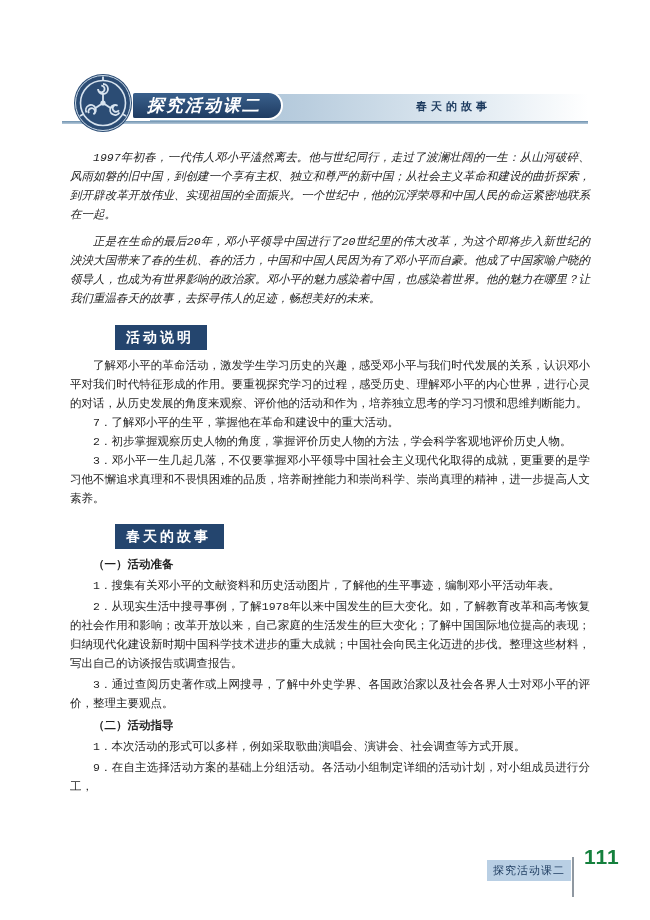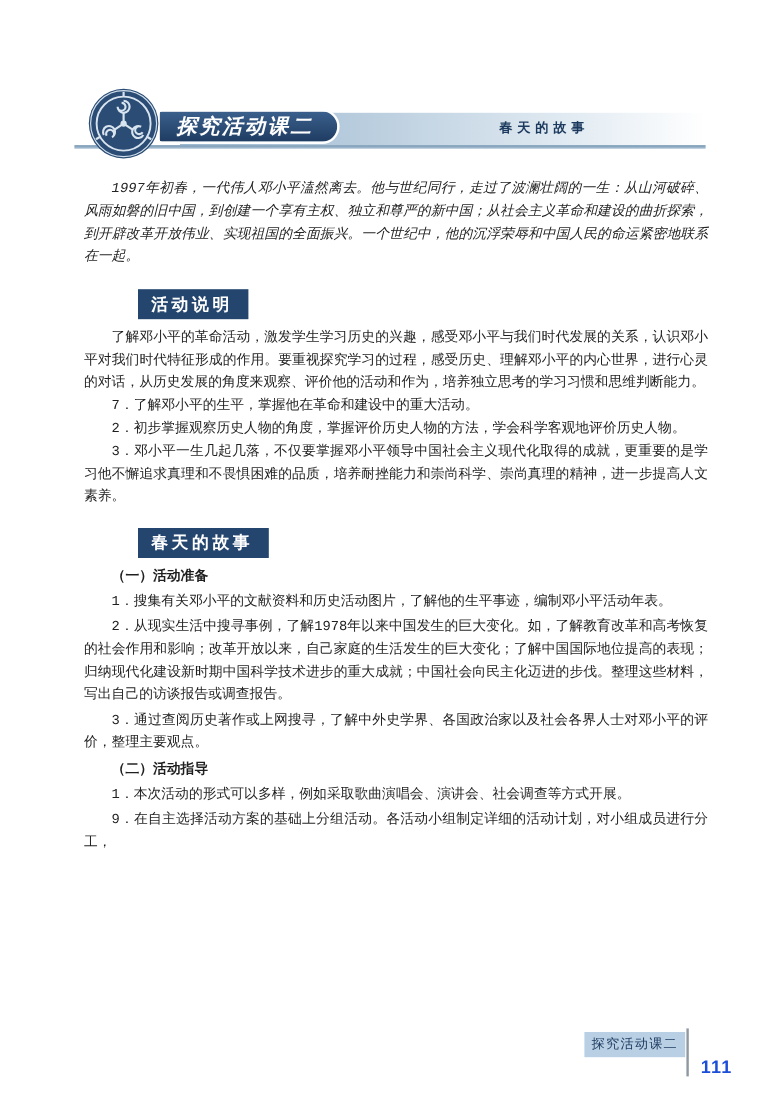--- a/index.html
+++ b/index.html
@@ -56,23 +56,23 @@
     position:absolute;top:860px;left:487px;width:84px;height:21px;
     background:#b9cfe4;color:#1c3a5e;font-size:11px;line-height:21px;
     text-align:center;letter-spacing:1px;
     font-family:"Liberation Sans",sans-serif;
   }
   .footer-vline{
     position:absolute;top:857px;left:572px;width:2px;height:40px;
     background:#8f98a1;
   }
   .footer-page{
-    position:absolute;top:881px;left:584px;
+    position:absolute;top:845px;left:584px;
     font-family:"Liberation Sans",sans-serif;
-    font-size:15px;font-weight:bold;color:#1d4ed8;letter-spacing:1px;
+    font-size:21px;font-weight:bold;color:#15803d;letter-spacing:1px;
   }
 </style>
 </head>
 <body>
 
 <div class="header">
   <div class="banner-strip"></div>
   <div class="banner-pill">探究活动课二</div>
   <div class="page-title">春天的故事</div>
   <div class="header-rule"></div>
@@ -90,20 +90,21 @@
       <line x1="31" y1="4.5" x2="31" y2="8.5"></line>
       <line x1="8" y1="44" x2="11.5" y2="42"></line>
       <line x1="54" y1="44" x2="50.5" y2="42"></line>
     </g>
     <circle cx="31" cy="31" r="2.6" fill="#d7e3ee"></circle>
   </svg>
 </div>
 
 <div class="main">
   <p class="intro p1">1997年初春，一代伟人邓小平溘然离去。他与世纪同行，走过了波澜壮阔的一生：从山河破碎、风雨如磐的旧中国，到创建一个享有主权、独立和尊严的新中国；从社会主义革命和建设的曲折探索，到开辟改革开放伟业、实现祖国的全面振兴。一个世纪中，他的沉浮荣辱和中国人民的命运紧密地联系在一起。</p>
+  <p class="intro p2">正是在生命的最后20年，邓小平领导中国进行了20世纪里的伟大改革，为这个即将步入新世纪的泱泱大国带来了春的生机、春的活力，中国和中国人民因为有了邓小平而自豪。他成了中国家喻户晓的领导人，也成为有世界影响的政治家。邓小平的魅力感染着中国，也感染着世界。他的魅力在哪里？让我们重温春天的故事，去探寻伟人的足迹，畅想美好的未来。</p>
 
   <div class="sec-label-row">
     <span class="sec-label">活动说明</span>
   </div>
   <p>了解邓小平的革命活动，激发学生学习历史的兴趣，感受邓小平与我们时代发展的关系，认识邓小平对我们时代特征形成的作用。要重视探究学习的过程，感受历史、理解邓小平的内心世界，进行心灵的对话，从历史发展的角度来观察、评价他的活动和作为，培养独立思考的学习习惯和思维判断能力。</p>
 
   <p>7．了解邓小平的生平，掌握他在革命和建设中的重大活动。</p>
   <p>2．初步掌握观察历史人物的角度，掌握评价历史人物的方法，学会科学客观地评价历史人物。</p>
   <p>3．邓小平一生几起几落，不仅要掌握邓小平领导中国社会主义现代化取得的成就，更重要的是学习他不懈追求真理和不畏惧困难的品质，培养耐挫能力和崇尚科学、崇尚真理的精神，进一步提高人文素养。</p>
 

